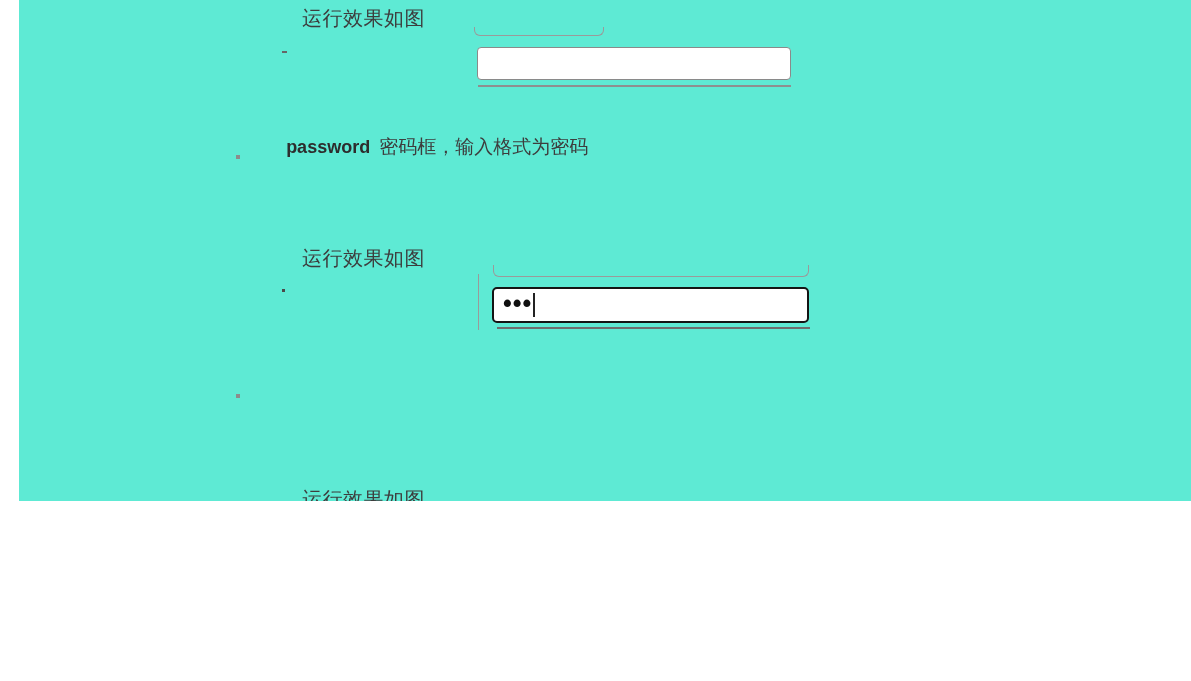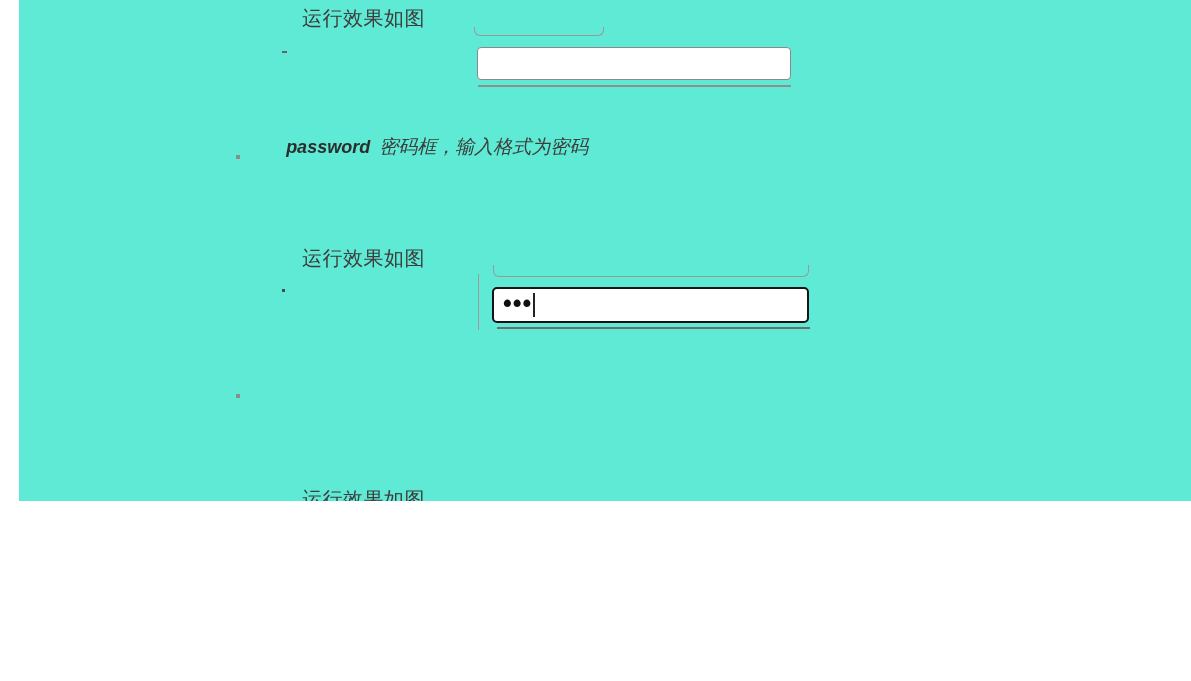--- a/index.html
+++ b/index.html
@@ -2,21 +2,21 @@
 <html><head>
 <meta charset="utf-8">
 <style>
   * { margin:0; padding:0; box-sizing:border-box; }
   html,body { background:#ffffff; }
   #canvas {
     position:relative; width:1191px; height:501px; background:#5eead4;
     font-family:"Liberation Sans","DejaVu Sans",sans-serif; overflow:hidden;margin-left:19px;
   }
   .caption { position:absolute; font-size:20px; color:#3d3d3d; letter-spacing:0.5px; white-space:pre; }
-  .heading { position:absolute; font-size:19px; color:#3d3d3d; white-space:pre;font-style:italic; }
+  .heading { position:absolute; font-size:19px; color:#3d3d3d; white-space:pre; }
   .kw { font-weight:700; font-size:18px; color:#2d2d2d; }
   .desc { margin-left:9px; white-space:pre; }
   .desc.wide { margin-left:14px; }
   .bullet { position:absolute; width:4px; height:4px; background:#8c8c8c; }
   .dot { position:absolute; width:3px; height:3px; background:#4a4a4a; }
   .dash { position:absolute; width:5px; height:2px; background:#666; }
 
   
   .crop-edge { position:absolute; border:1px solid #9a9a9a; border-top:none;
                border-radius:0 0 6px 6px; background:transparent; }

